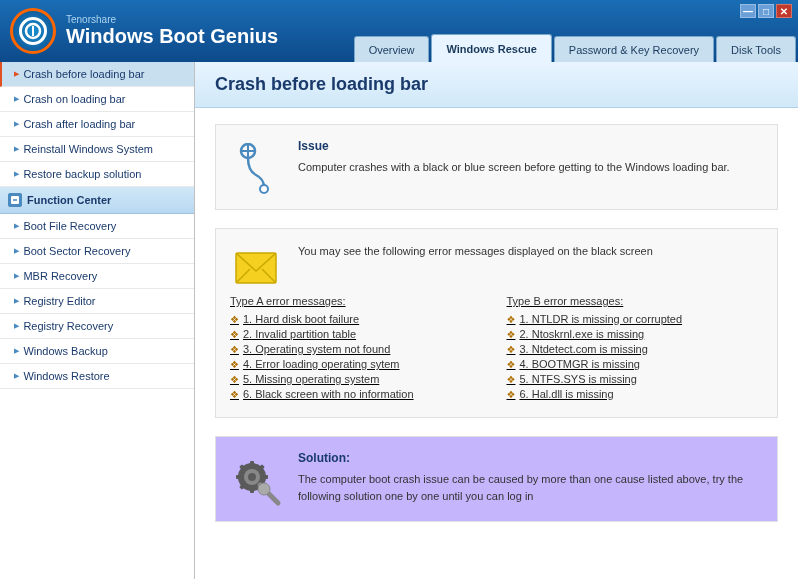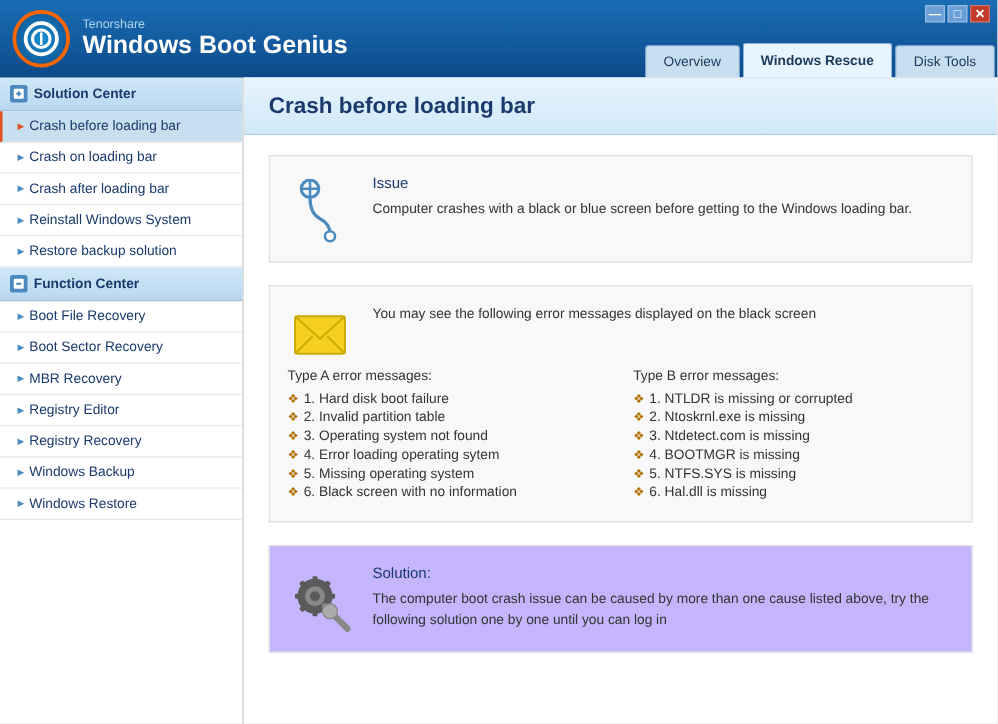--- a/index.html
+++ b/index.html
@@ -155,37 +155,38 @@
       padding: 14px;
       background: #f8f8f8;
       border: 1px solid #e0e0e0;
     }
     .info-icon-area {
       width: 52px; flex-shrink: 0;
       display: flex; align-items: flex-start; justify-content: center;
       padding-top: 4px;
     }
     .info-title {
-      font-weight: normal;
+      font-weight: bold;
       font-size: 12px;
       color: #1a3a6c;
       margin-bottom: 6px;
     }
     .info-text { font-size: 11px; color: #333; line-height: 1.5; }
 
     .errors-block {
       margin-bottom: 18px;
       padding: 14px;
       background: #f8f8f8;
       border: 1px solid #e0e0e0;
     }
     .errors-columns {
       display: flex;
       gap: 20px;
       margin-top: 10px;
+      text-decoration: underline;
     }
     .error-col { flex: 1; }
     .error-col-title { font-size: 11px; color: #333; margin-bottom: 6px; }
     .error-item {
       font-size: 11px;
       color: #333;
       margin-bottom: 3px;
       display: flex; gap: 4px; align-items: baseline;
     }
     .error-bullet { color: #b07000; font-size: 10px; }
@@ -220,38 +221,29 @@
     <span class="app-name">Windows Boot Genius</span>
   </div>
   <div class="title-bar-controls">
     <div class="title-btn minimize">—</div>
     <div class="title-btn maximize">□</div>
     <div class="title-btn close">✕</div>
   </div>
   <div class="nav-tabs">
     <div class="nav-tab">Overview</div>
     <div class="nav-tab active">Windows Rescue</div>
+    <div class="nav-tab">Password &amp; Key Recovery</div>
     <div class="nav-tab">Disk Tools</div>
   </div>
 </div>
 
 <div class="main-container">
 
   <div class="sidebar">
 
-    <div class="sidebar-section-header">
-      <div class="section-icon">
-        <svg width="10" height="10" viewBox="0 0 10 10">
-            <rect x="1" y="1" width="8" height="8" fill="white" rx="1"></rect>
-            <line x1="3" y1="5" x2="7" y2="5" stroke="#4a8abf" stroke-width="1.5"></line>
-            <line x1="5" y1="3" x2="5" y2="7" stroke="#4a8abf" stroke-width="1.5"></line>
-          </svg>
-      </div>
-      <span>Solution Center</span>
-    </div>
     <div class="sidebar-item active">Crash before loading bar</div>
     <div class="sidebar-item">Crash on loading bar</div>
     <div class="sidebar-item">Crash after loading bar</div>
     <div class="sidebar-item">Reinstall Windows System</div>
     <div class="sidebar-item">Restore backup solution</div>
 
     <div class="sidebar-section-header">
       <div class="section-icon">
         <svg width="10" height="10" viewBox="0 0 10 10">
             <rect x="1" y="1" width="8" height="8" fill="white" rx="1"></rect>

